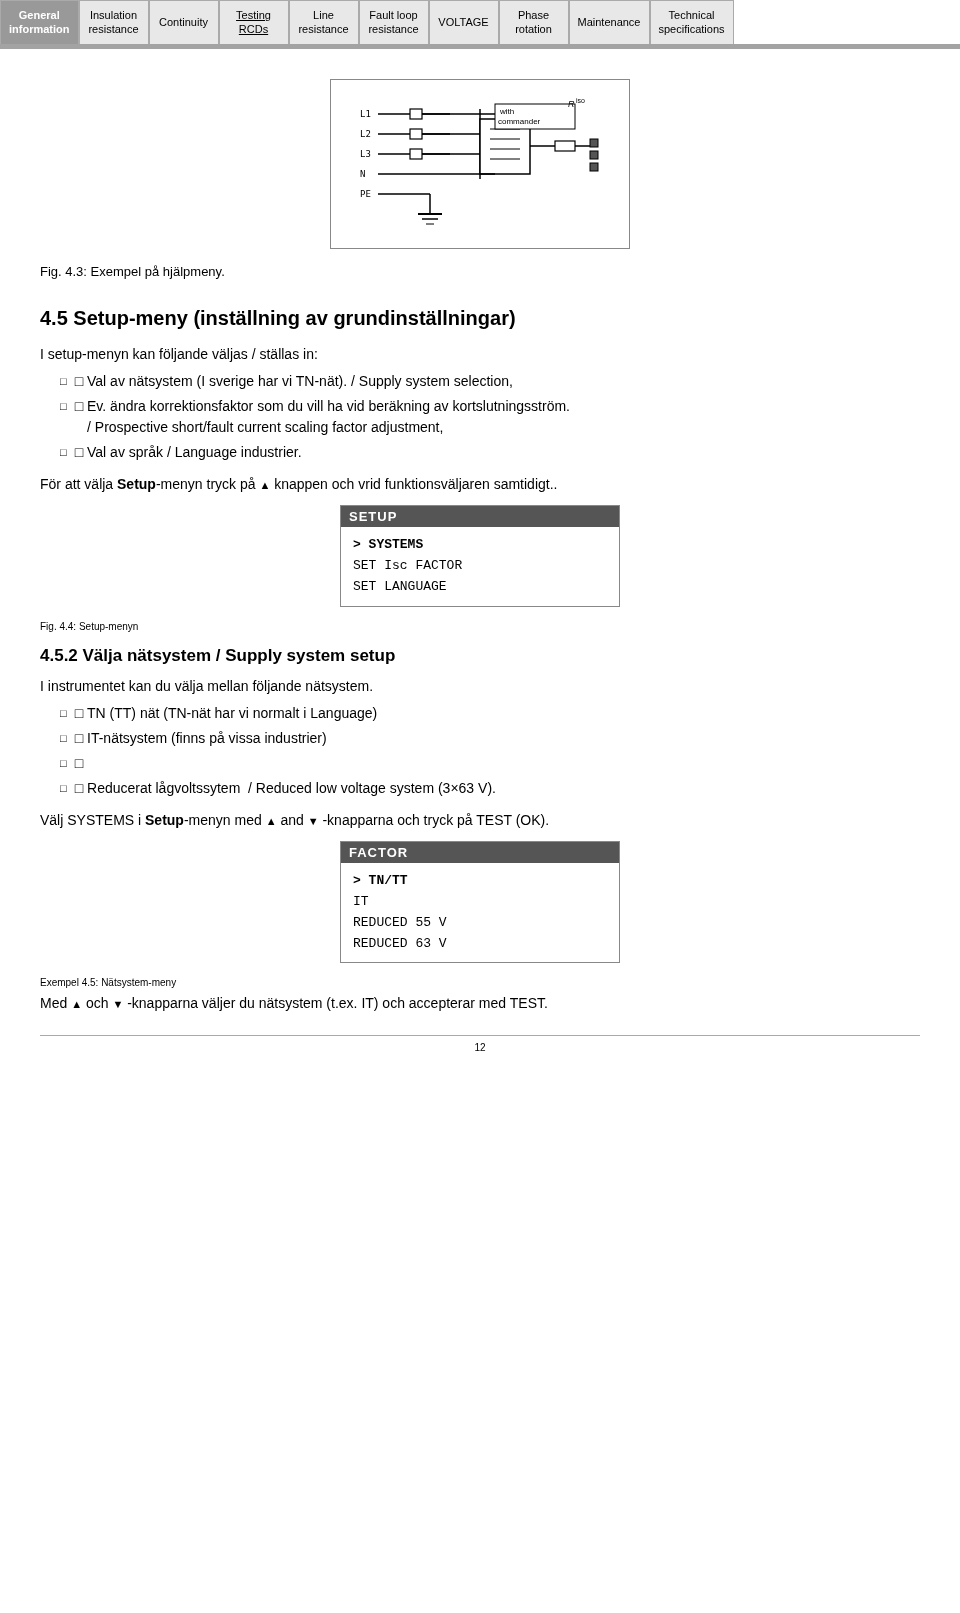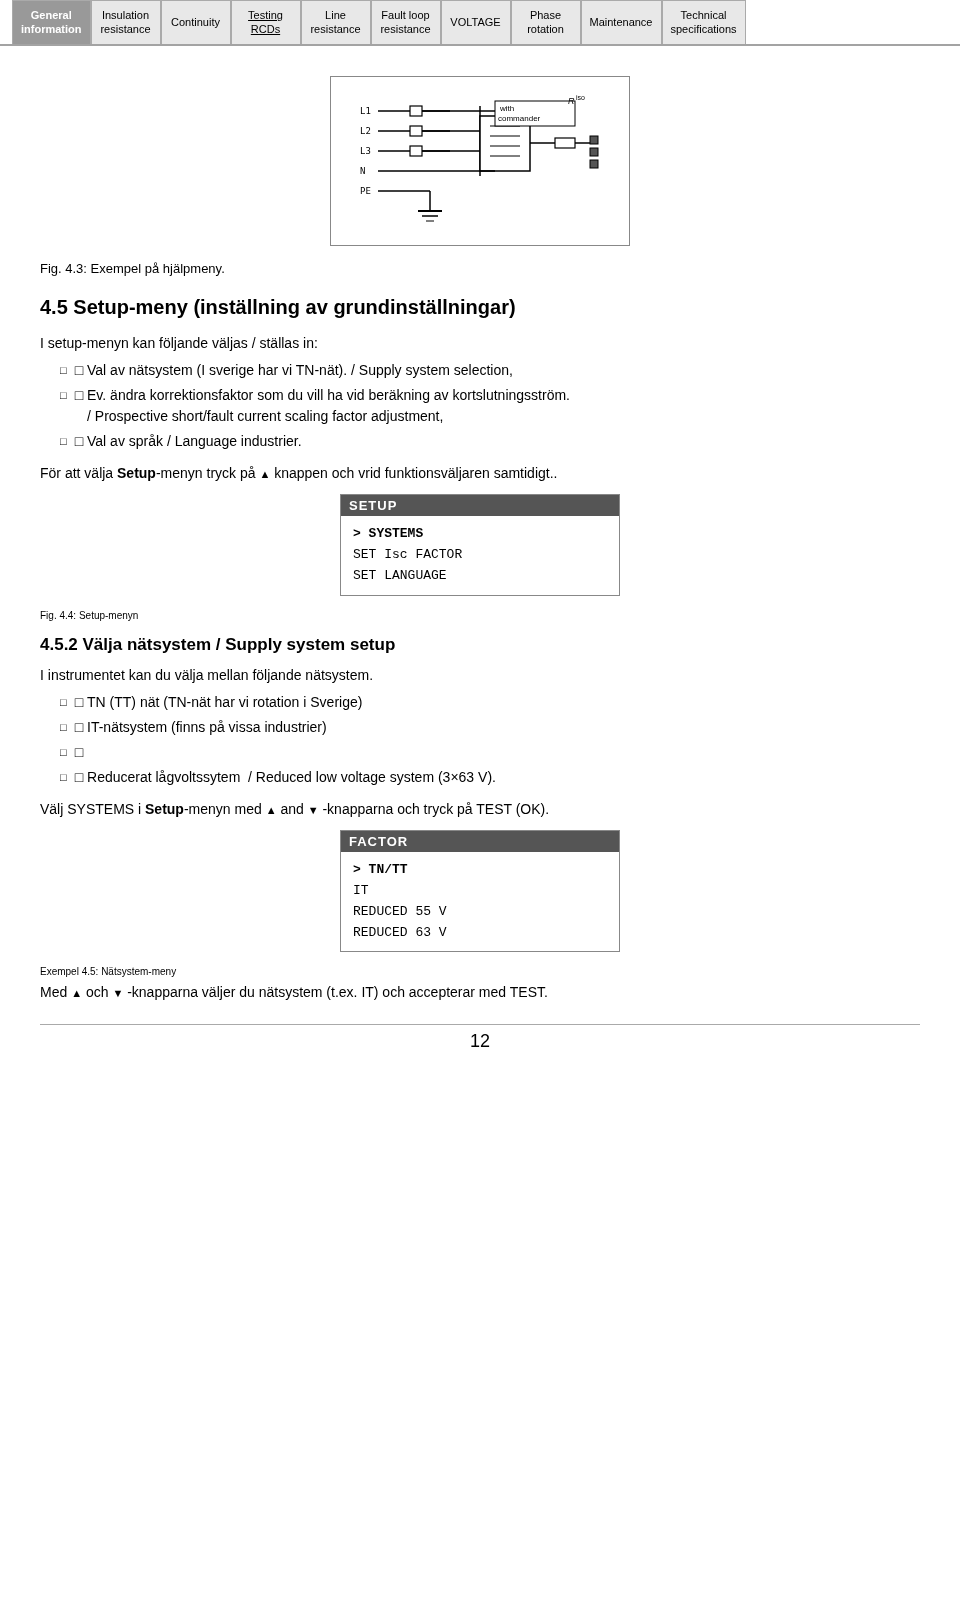--- a/index.html
+++ b/index.html
@@ -9,23 +9,22 @@
       background: #fff;
       color: #000;
       width: 960px;
     }
 
     
     .nav-tabs {
       display: flex;
       flex-direction: row;
       background: #fff;
-      border-bottom: 2px solid #a3a3a3;
+      border-bottom: 5px solid #a3a3a3;
       flex-wrap: nowrap;
-      padding-left: 12px;
     }
     .nav-tab {
       display: flex;
       flex-direction: column;
       align-items: center;
       justify-content: center;
       padding: 4px 8px;
       font-size: 11px;
       text-align: center;
       border-right: 1px solid #aaa;
@@ -71,21 +70,21 @@
     }
 
     .diagram-svg {
       width: 260px;
       height: 150px;
     }
 
     
     .fig-caption {
       font-size: 13px;
-      margin-bottom: 20px;
+      margin-bottom: 28px;
       color: #000;
     }
 
     
     .section-heading {
       font-size: 20px;
       font-weight: bold;
       margin-bottom: 14px;
       color: #000;
     }
@@ -148,21 +147,21 @@
     
     .subsection-heading {
       font-size: 17px;
       font-weight: bold;
       margin: 14px 0 10px 0;
     }
 
     
     .page-number {
       text-align: center;
-      font-size: 18px;
+      font-size: 10px;
       margin-top: 20px;
       border-top: 1px solid #aaa;
       padding-top: 6px;
     }
 
     .note-text {
       font-size: 14px;
       line-height: 1.6;
       margin-bottom: 8px;
     }
@@ -314,21 +313,21 @@
 
   <p class="fig-label">Fig. 4.4: Setup-menyn</p>
 
   <h3 class="subsection-heading">4.5.2  Välja nätsystem / Supply system setup</h3>
 
   <p class="body-text">I instrumentet kan du välja mellan följande nätsystem.</p>
 
   <ul class="bullet-list">
     <li>
       <span>□&nbsp;</span>
-      <span>TN (TT) nät (TN-nät har vi rotation i Sverige)</span>
+      <span>TN (TT) nät (TN-nät har vi normalt i Language)</span>
     </li>
     <li>
       <span>□&nbsp;</span>
       <span>IT-nätsystem (finns på vissa industrier)</span>
     </li>
     <li>
       <span>□&nbsp;</span>
     </li>
     <li>
       <span>□&nbsp;</span>

